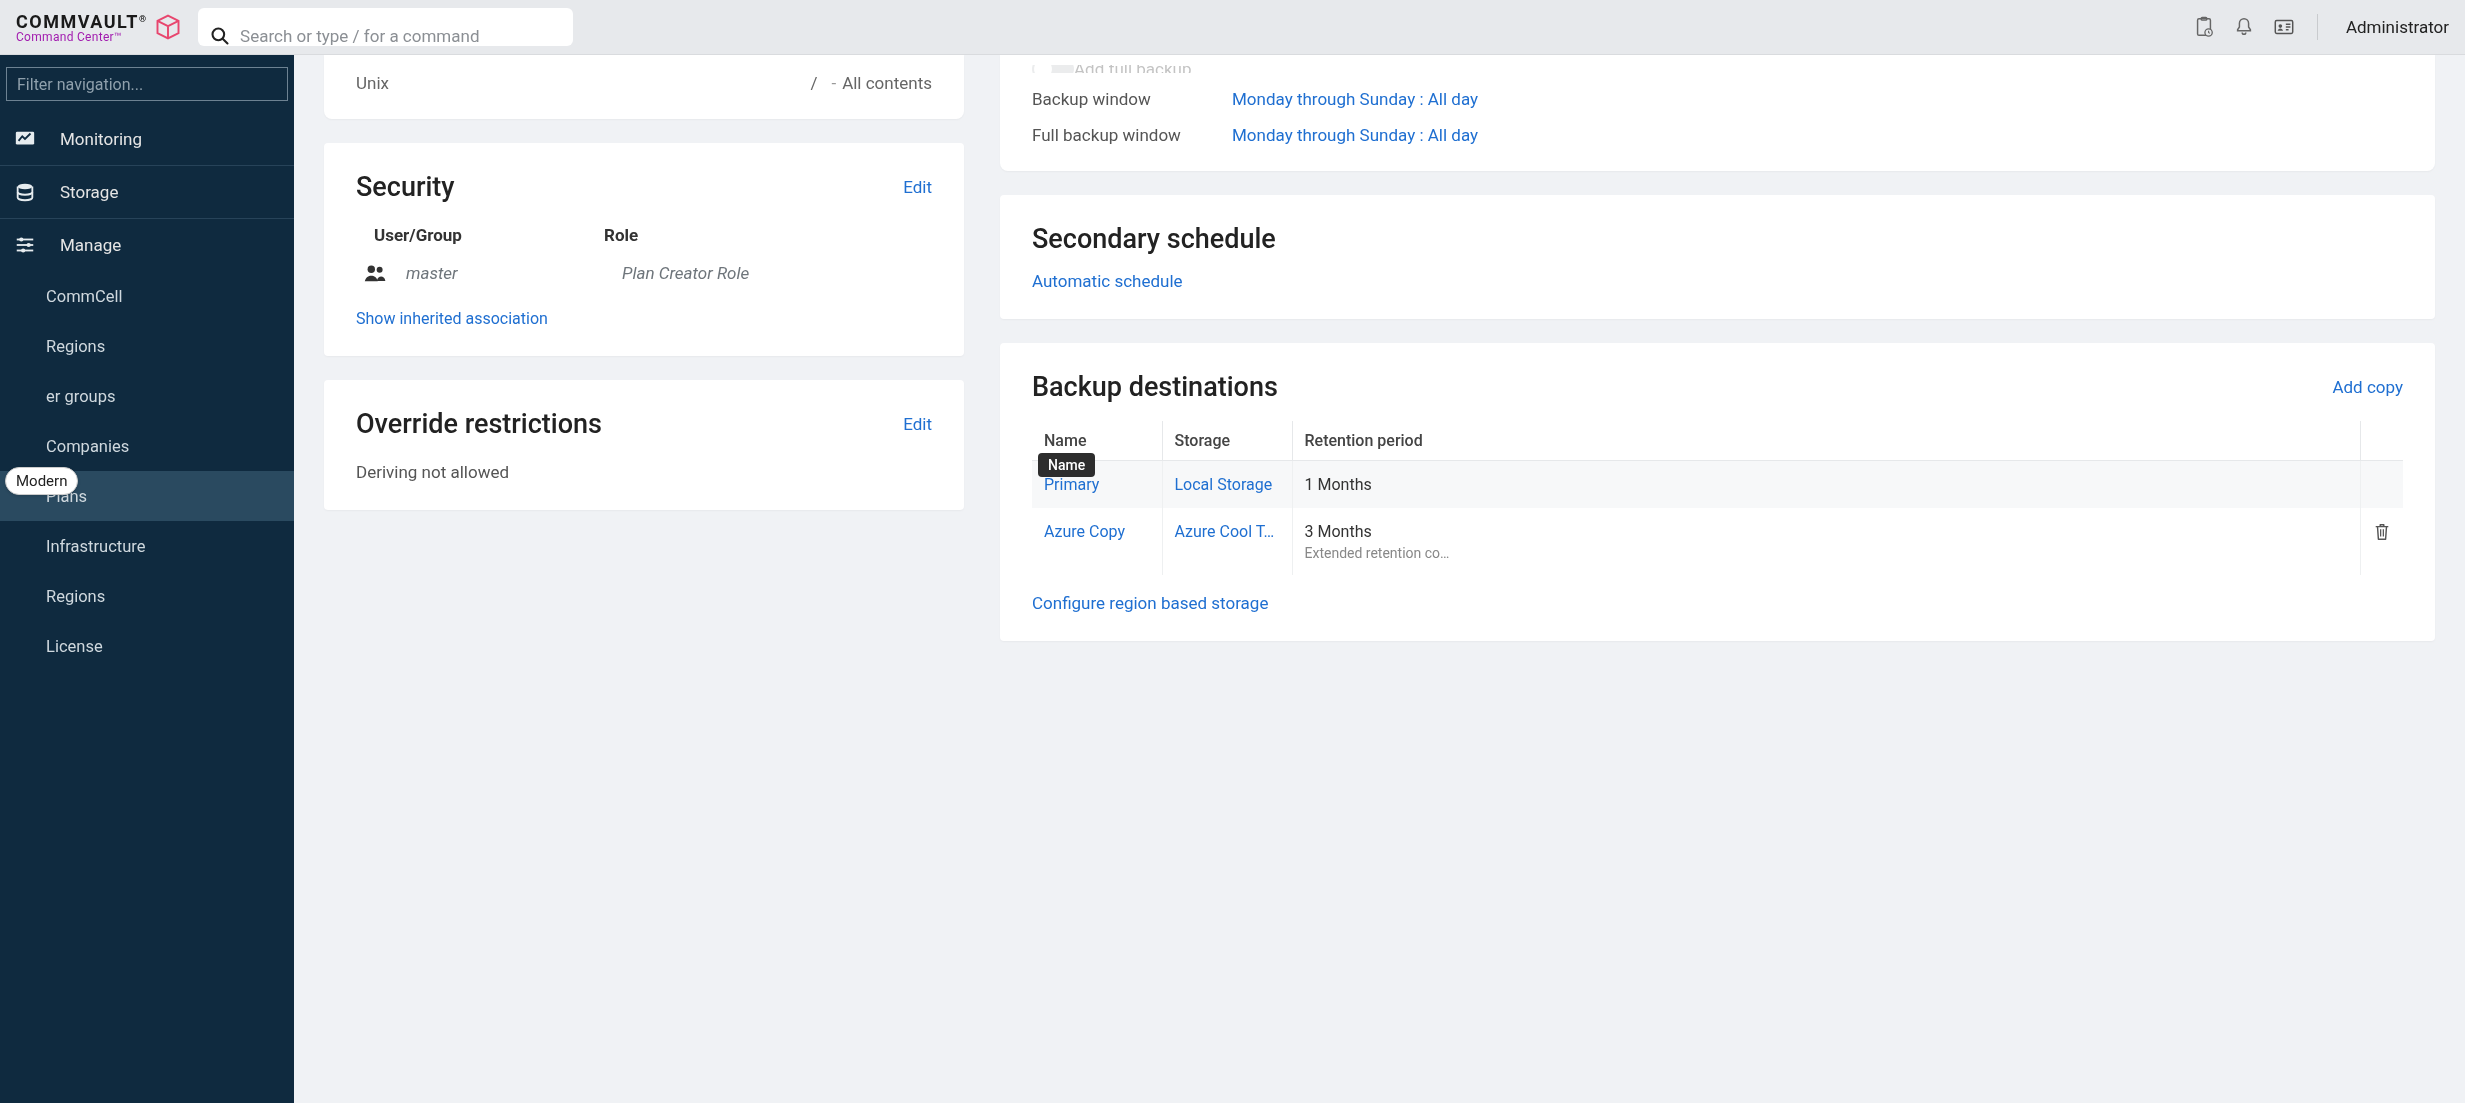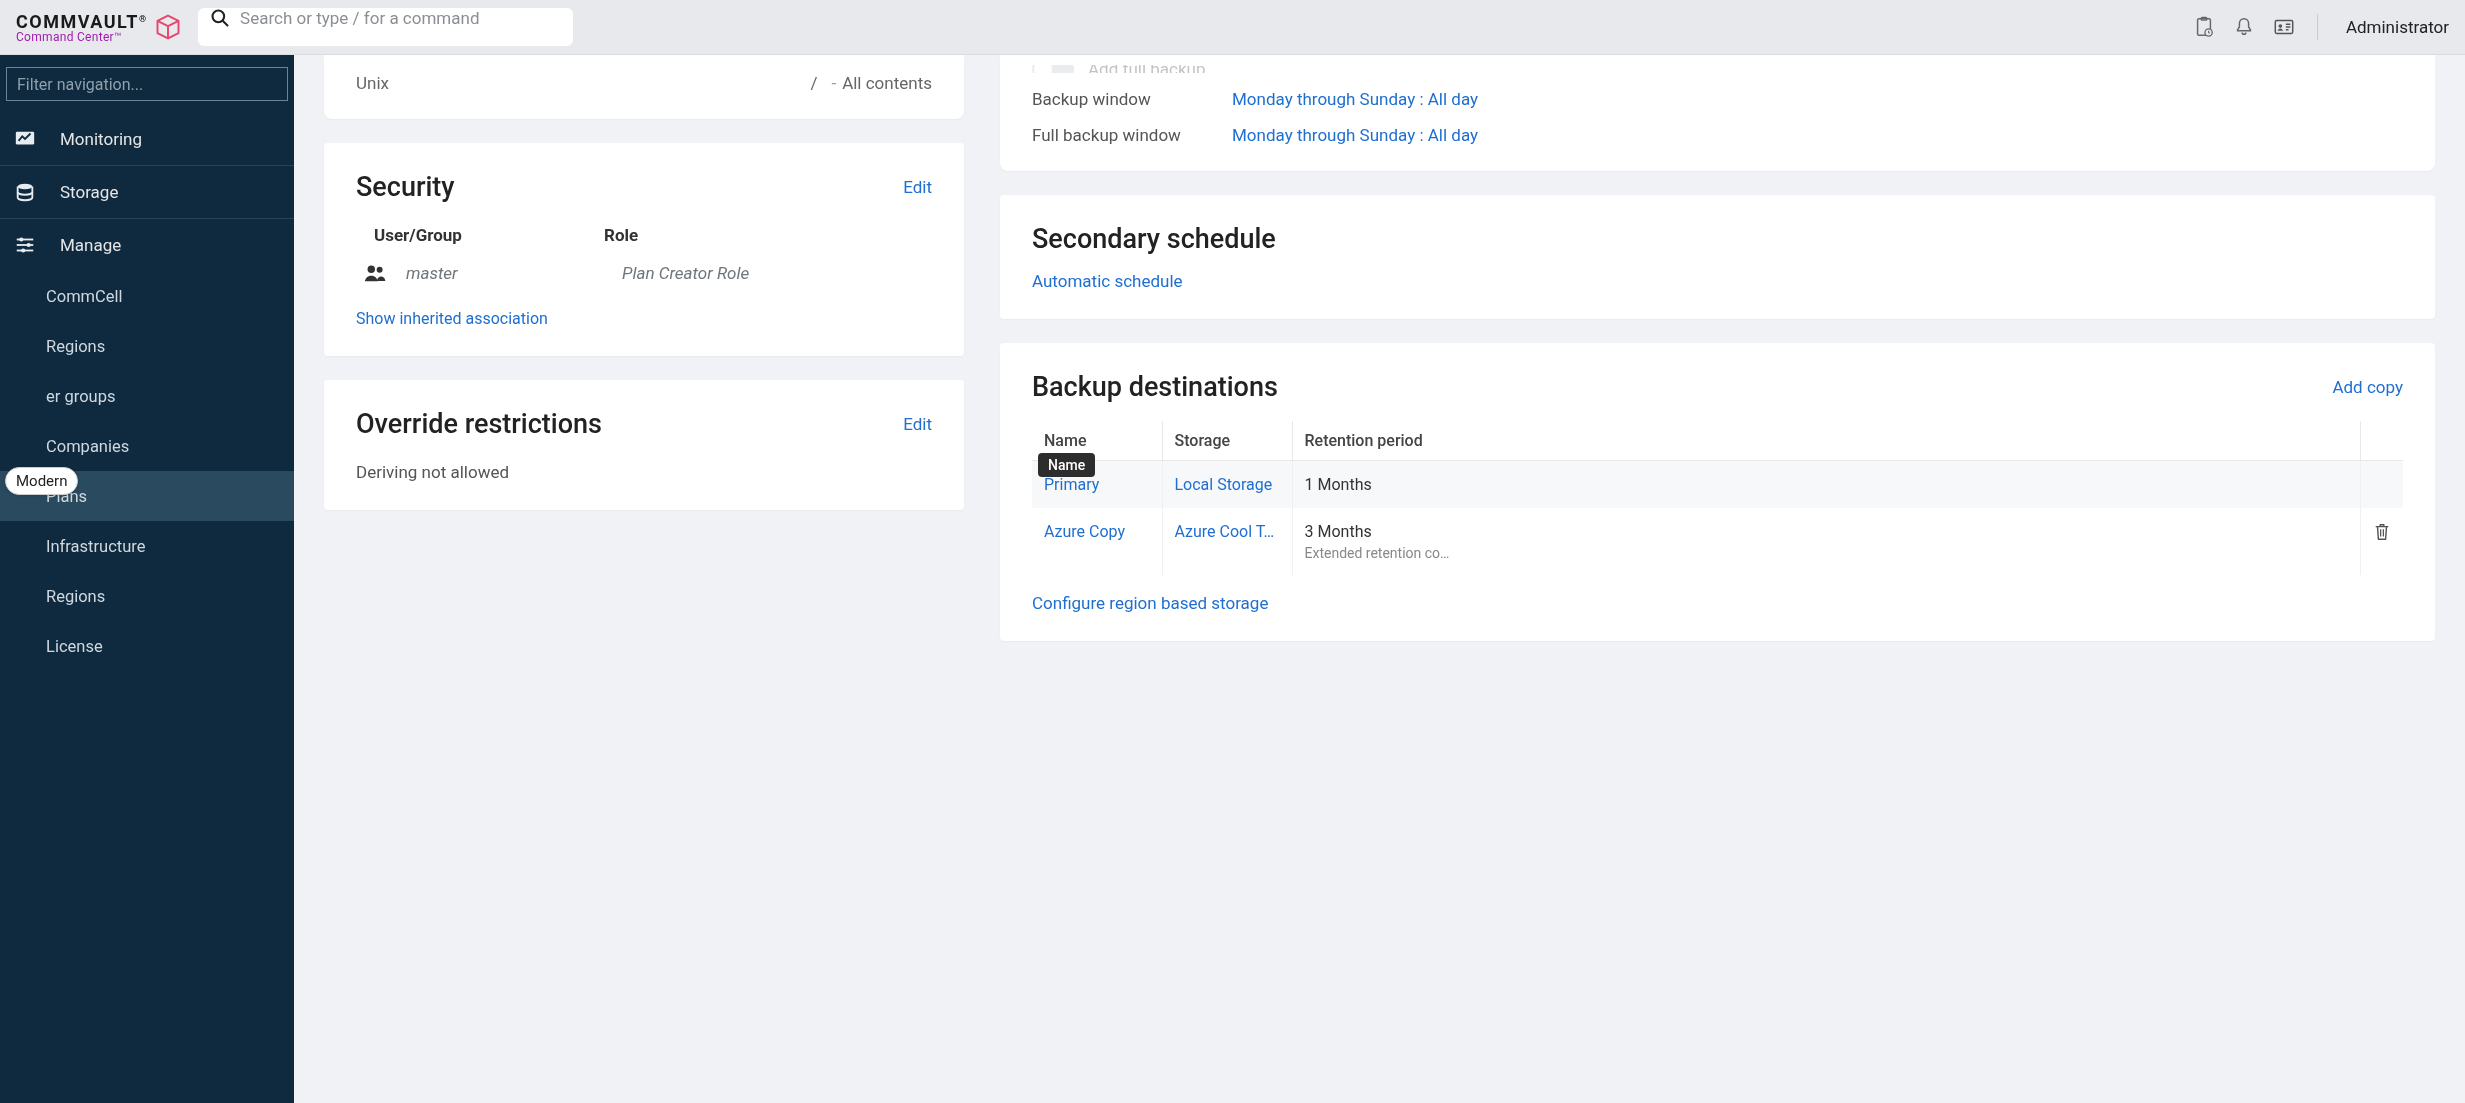--- a/index.html
+++ b/index.html
@@ -6,21 +6,21 @@
 body{background:#f0f2f5;overflow:hidden}
 .app{display:flex;flex-direction:column;height:100vh;width:100vw}
 
 .header{display:flex;align-items:center;height:55px;background:#e7e9ec;padding:0 16px;gap:16px;border-bottom:1px solid #d9dbde}
 .logo{display:flex;align-items:center;gap:8px}
 .logo-text{font-family:Arial,sans-serif}
 .logo-main{font-size:18px;font-weight:700;letter-spacing:1.5px;color:#1a1a1a}
 .logo-r{font-size:9px;vertical-align:super}
 .logo-sub{font-size:12px;color:#a21caf;margin-top:-2px;letter-spacing:.3px}
 .logo-cube{width:28px;height:28px}
-.search-box{display:flex;align-items:flex-start;background:#fff;border-radius:6px;height:38px;width:375px;padding:0 12px;gap:10px}
+.search-box{display:flex;align-items:flex-end;background:#fff;border-radius:6px;height:38px;width:375px;padding:0 12px;gap:10px}
 .search-box svg{width:20px;height:20px;flex:none}
 .search-box input{border:none;outline:none;flex:1;font-size:17px;color:#333;background:transparent}
 .search-box input::placeholder{color:#8b8f94}
 .header-spacer{flex:1}
 .header-icons{display:flex;align-items:center;gap:18px}
 .header-icons .hicon{width:22px;height:22px;color:#555}
 .header-sep{width:1px;height:26px;background:#c9cbce;margin:0 4px}
 .header-user{font-size:17px;color:#222;padding-left:6px}
 
 .body{flex:1;display:flex;min-height:0}
@@ -55,21 +55,21 @@
 .sec-row .grp-icon{width:26px;height:20px;color:#333}
 .sec-row .master{font-style:italic;color:#6e757b;font-size:17px;width:210px;padding-left:6px}
 .sec-row .role{font-style:italic;color:#6e757b;font-size:17px}
 .show-inh{color:#1f6fd1;font-size:16px;margin-top:26px;cursor:pointer}
 .ovr-text{color:#555;font-size:17px;margin-top:6px}
 
 .rpo-card{background:#fff;border-radius:0 0 8px 8px;padding:10px 32px 26px;box-shadow:0 1px 2px rgba(0,0,0,.04)}
 .rpo-row{display:flex;align-items:center;margin-top:16px}
 .rpo-label{width:200px;color:#555;font-size:17px}
 .rpo-val{color:#1f6fd1;font-size:17px;cursor:pointer}
-.toggle-row{display:flex;align-items:center;gap:14px;color:#555;font-size:17px;margin-bottom:6px;opacity:.35;overflow:hidden;height:8px}
+.toggle-row{display:flex;align-items:center;color:#555;font-size:17px;margin-bottom:6px;opacity:.35;overflow:hidden;height:8px}
 .toggle{width:42px;height:22px;border-radius:11px;background:#c7cbce;position:relative}
 .toggle::after{content:"";position:absolute;left:2px;top:2px;width:18px;height:18px;border-radius:50%;background:#fff}
 .sec-sched-link{color:#1f6fd1;font-size:17px;cursor:pointer;margin-top:4px;display:inline-block}
 
 .bd-head{display:flex;align-items:center;justify-content:space-between;margin-bottom:18px}
 .bd-table{width:100%;border-collapse:collapse;font-size:16px;position:relative}
 .bd-table th{text-align:left;font-weight:500;color:#444;padding:10px 12px;border-right:1px solid #e6e8ea;border-bottom:1px solid #e6e8ea;position:relative}
 .bd-table th:last-child{border-right:none}
 .bd-table td{padding:14px 12px;border-right:1px solid #eef0f1;vertical-align:top;color:#333}
 .bd-table td:last-child{border-right:none}

